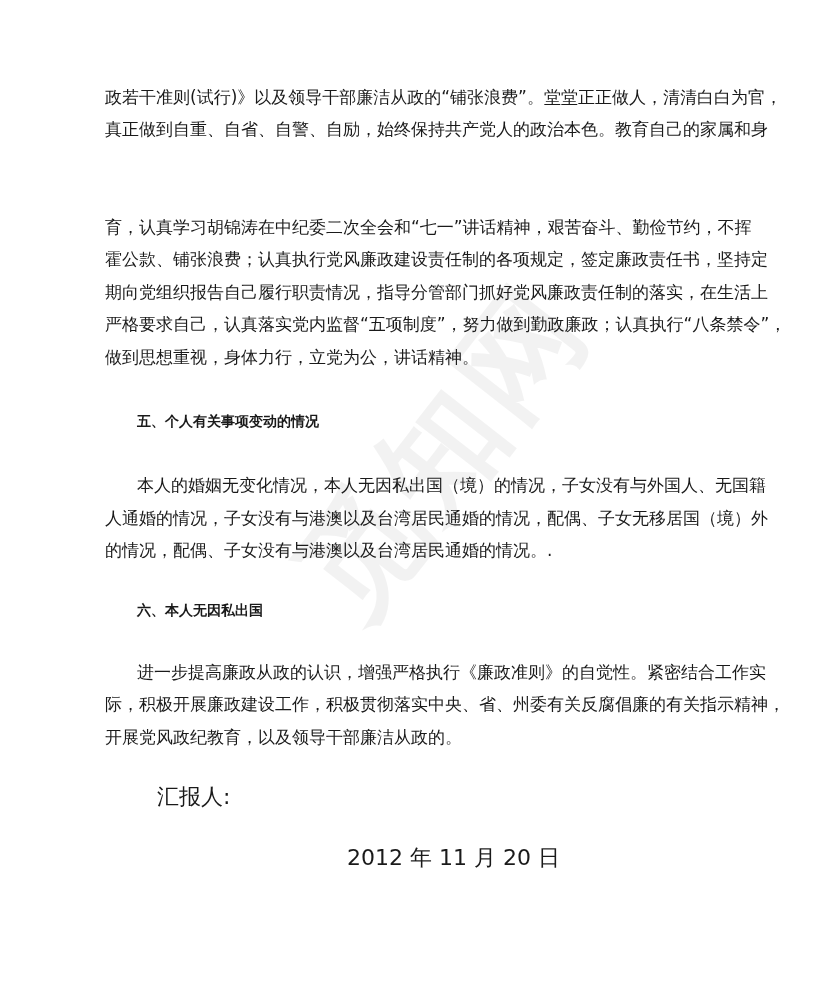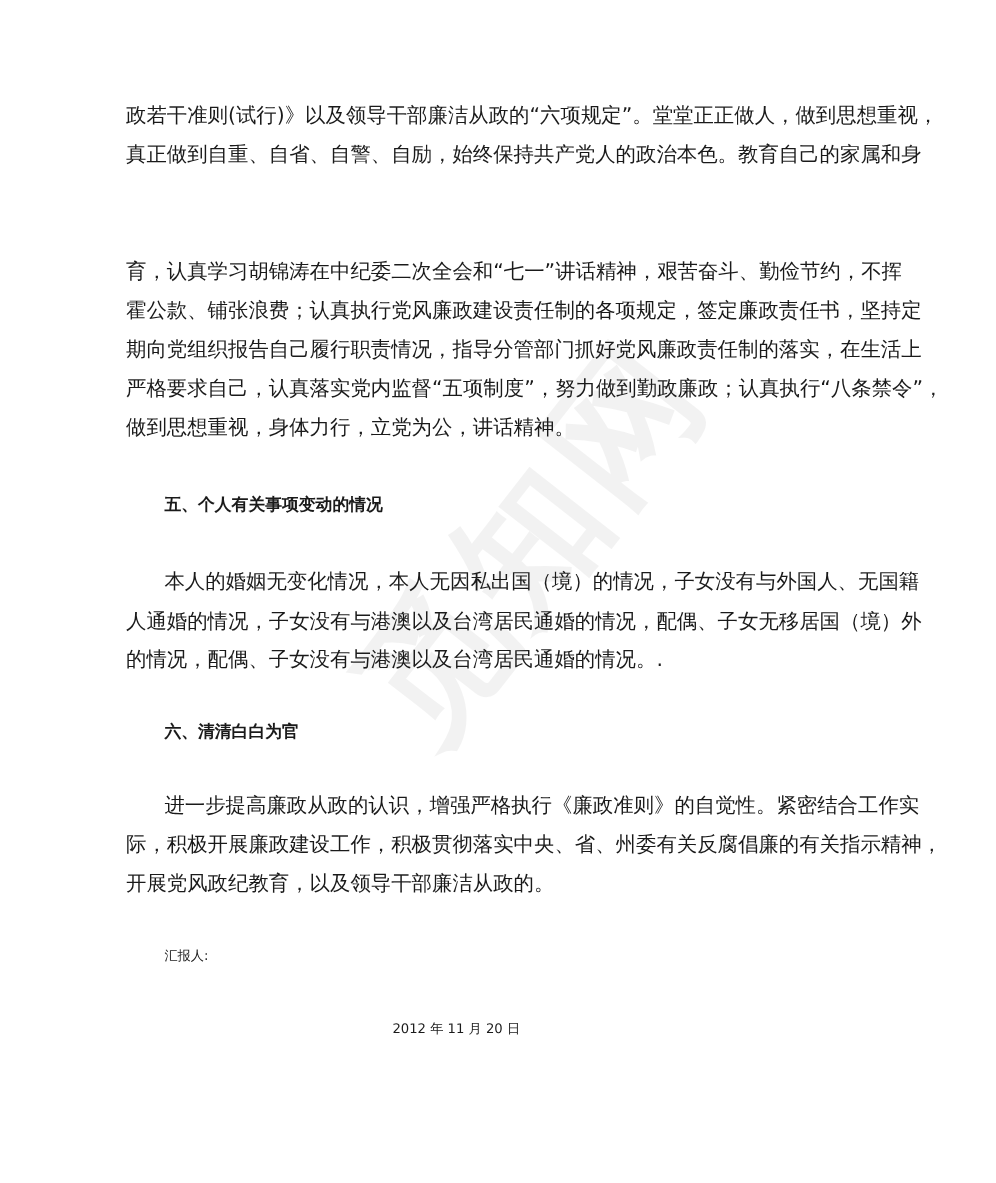--- a/index.html
+++ b/index.html
@@ -4,46 +4,46 @@
 <style>
   html, body { margin: 0; padding: 0; background: #ffffff; }
   body { width: 830px; height: 986px; position: relative; overflow: hidden;
          font-family: "DejaVu Sans", "Liberation Sans", sans-serif; color: #1a1a1a; }
   .page { position: absolute; left: 0; top: 0; width: 830px; height: 986px; background: #ffffff; }
   .line { position: absolute; left: 105px; width: 617px; height: 24px; font-size: 17px; line-height: 24px;
           white-space: nowrap; text-align: justify; text-align-last: justify; letter-spacing: 0; }
   .line.last { text-align-last: left; }
   .indent { left: 137px; width: 585px; }
   .heading { position: absolute; left: 137px; font-size: 14px; line-height: 24px; font-weight: bold; white-space: nowrap; }
-  .plain { position: absolute; font-size: 11px; line-height: 24px; white-space: nowrap; }
+  .plain { position: absolute; font-size: 22px; line-height: 24px; white-space: nowrap; margin-left: 20px; }
   .watermark { position: absolute; left: 255px; top: 370px; font-size: 120px; font-weight: bold; color: rgba(0,0,0,0.05);
                transform: rotate(-52deg); transform-origin: center; white-space: nowrap; letter-spacing: 6px; pointer-events: none;
                font-family: "DejaVu Sans", sans-serif; }
 </style>
 </head>
 <body>
 
 <div class="page">
 
   <div class="watermark">觅知网</div>
 
-  <div class="line" style="top:85px">政若干准则(试行)》以及领导干部廉洁从政的“六项规定”。堂堂正正做人，做到思想重视，</div>
+  <div class="line" style="top:85px">政若干准则(试行)》以及领导干部廉洁从政的“铺张浪费”。堂堂正正做人，清清白白为官，</div>
   <div class="line" style="top:117px">真正做到自重、自省、自警、自励，始终保持共产党人的政治本色。教育自己的家属和身</div>
   <div class="line" style="top:215px">育，认真学习胡锦涛在中纪委二次全会和“七一”讲话精神，艰苦奋斗、勤俭节约，不挥</div>
   <div class="line" style="top:247px">霍公款、铺张浪费；认真执行党风廉政建设责任制的各项规定，签定廉政责任书，坚持定</div>
   <div class="line" style="top:280px">期向党组织报告自己履行职责情况，指导分管部门抓好党风廉政责任制的落实，在生活上</div>
   <div class="line" style="top:312px">严格要求自己，认真落实党内监督“五项制度”，努力做到勤政廉政；认真执行“八条禁令”，</div>
   <div class="line last" style="top:345px">做到思想重视，身体力行，立党为公，讲话精神。</div>
 
   <div class="heading" style="top:409px">五、个人有关事项变动的情况</div>
   <div class="line indent" style="top:473px">本人的婚姻无变化情况，本人无因私出国（境）的情况，子女没有与外国人、无国籍</div>
   <div class="line" style="top:506px">人通婚的情况，子女没有与港澳以及台湾居民通婚的情况，配偶、子女无移居国（境）外</div>
   <div class="line last" style="top:538px">的情况，配偶、子女没有与港澳以及台湾居民通婚的情况。.</div>
 
-  <div class="heading" style="top:598px">六、清清白白为官</div>
+  <div class="heading" style="top:598px">六、本人无因私出国</div>
   <div class="line indent" style="top:660px">进一步提高廉政从政的认识，增强严格执行《廉政准则》的自觉性。紧密结合工作实</div>
   <div class="line" style="top:692px">际，积极开展廉政建设工作，积极贯彻落实中央、省、州委有关反腐倡廉的有关指示精神，</div>
   <div class="line last" style="top:725px">开展党风政纪教育，以及领导干部廉洁从政的。</div>
 
   <div class="plain" style="left:137px; top:785px">汇报人:</div>
   <div class="plain" style="left:327px; top:846px">2012 年 11 月 20 日</div>
 
 </div>
 
 </body></html>

